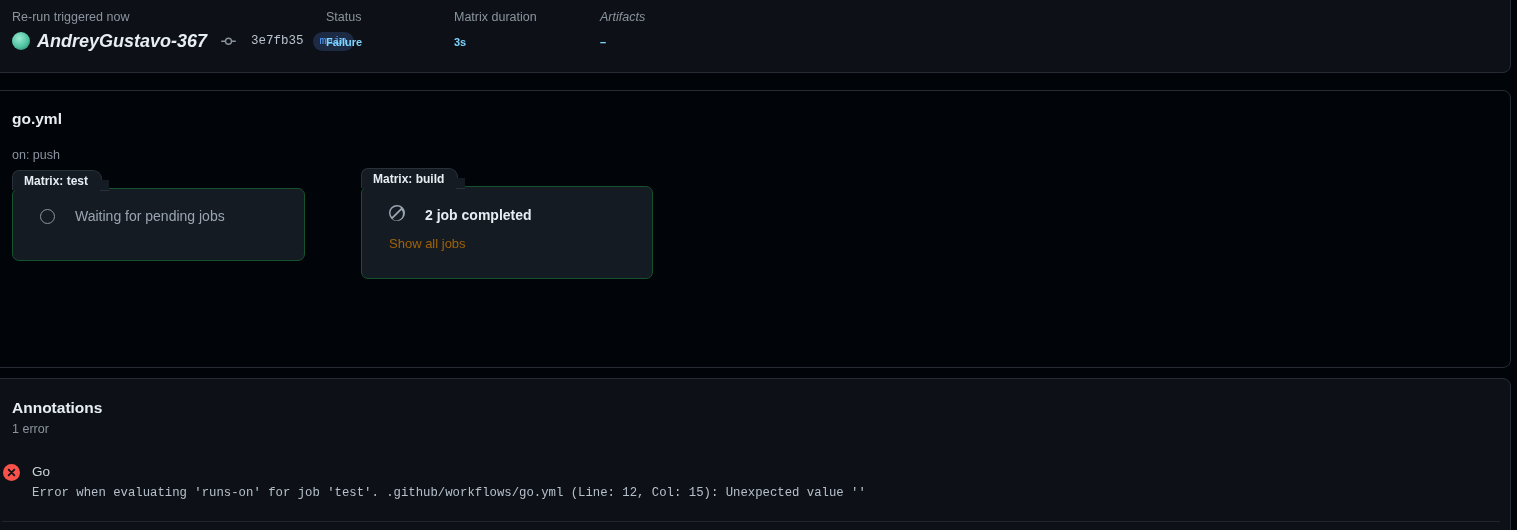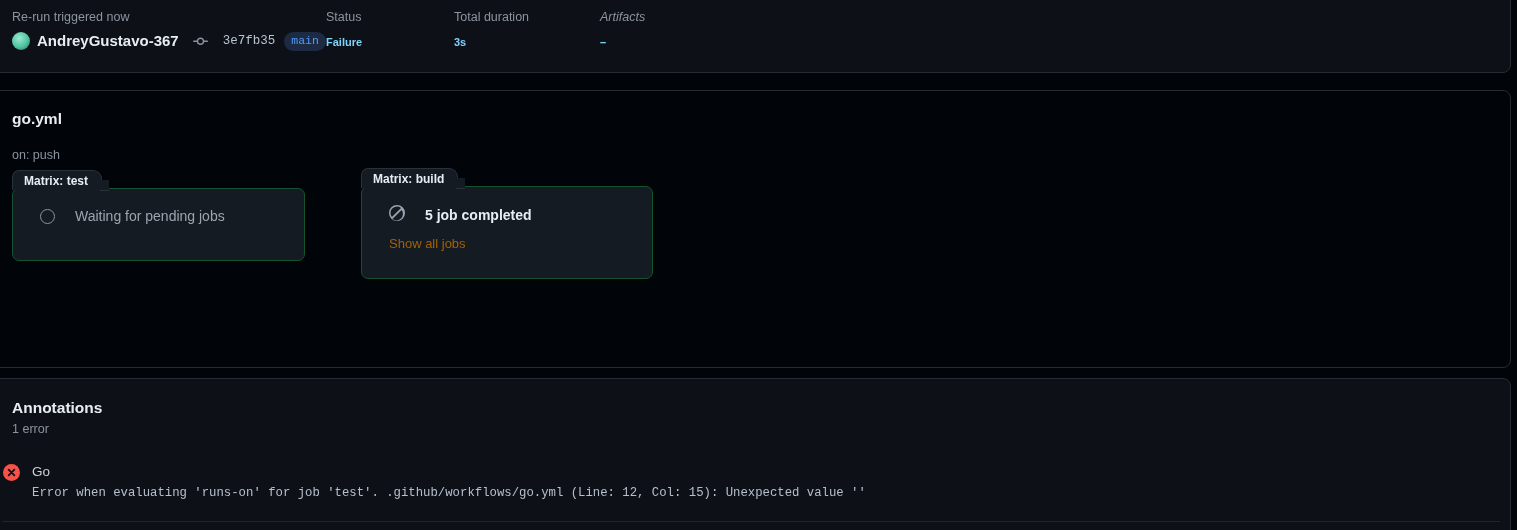--- a/index.html
+++ b/index.html
@@ -69,25 +69,26 @@
     gap: 0;
   }
   .avatar {
     width: 18px; height: 18px;
     border-radius: 50%;
     background: radial-gradient(circle at 40% 35%, #9be9d0 0%, #4fc3a1 55%, #1f6f57 100%);
     flex: none;
     display: block;
   }
   .actor-name {
-    font-size: 15px;
+    font-size: 18px;
     font-weight: bold;
     color: #e6edf3;
     margin-left: 7px;
     line-height: 20px;
+    font-style: italic;
   }
   .commit-icon {
     margin-left: 14px;
     display: flex;
     align-items: center;
     color: #8b949e;
   }
   .commit-sha {
     font-family: "Liberation Mono", monospace;
     font-size: 12.5px;
@@ -336,21 +337,21 @@
           <span class="branch-badge">main</span>
         </div>
       </div>
 
       <div class="sum-col" id="col-status">
         <div class="sum-label">Status</div>
         <div class="sum-value">Failure</div>
       </div>
 
       <div class="sum-col" id="col-duration">
-        <div class="sum-label">Total duration</div>
+        <div class="sum-label">Matrix duration</div>
         <div class="sum-value">3s</div>
       </div>
 
       <div class="sum-col" id="col-artifacts">
         <div class="sum-label">Artifacts</div>
         <div class="sum-value">–</div>
       </div>
 
     </div>
   </div>
@@ -380,21 +381,21 @@
         <div class="node-tab">
           <span class="node-tab-label">Matrix: build</span>
         </div>
         <div class="node-body">
           <div class="node-row">
             <span class="skipped-icon">
               <svg width="16" height="16" viewBox="0 0 16 16" fill="currentColor" aria-hidden="true">
                 <path d="M8 0a8 8 0 1 1 0 16A8 8 0 0 1 8 0ZM1.5 8a6.47 6.47 0 0 0 1.42 4.04l9.12-9.12A6.5 6.5 0 0 0 1.5 8Zm11.08-3.04-9.12 9.12a6.5 6.5 0 0 0 9.12-9.12Z"></path>
               </svg>
             </span>
-            <span class="node-row-text strong">5 job completed</span>
+            <span class="node-row-text strong">2 job completed</span>
           </div>
           <div class="node-link">Show all jobs</div>
         </div>
       </div>
 
       <div class="conn-line"></div>
       <div class="conn-dot" id="conn-dot-left"></div>
       <div class="conn-dot" id="conn-dot-right"></div>
 
       <div class="zoom-controls">

